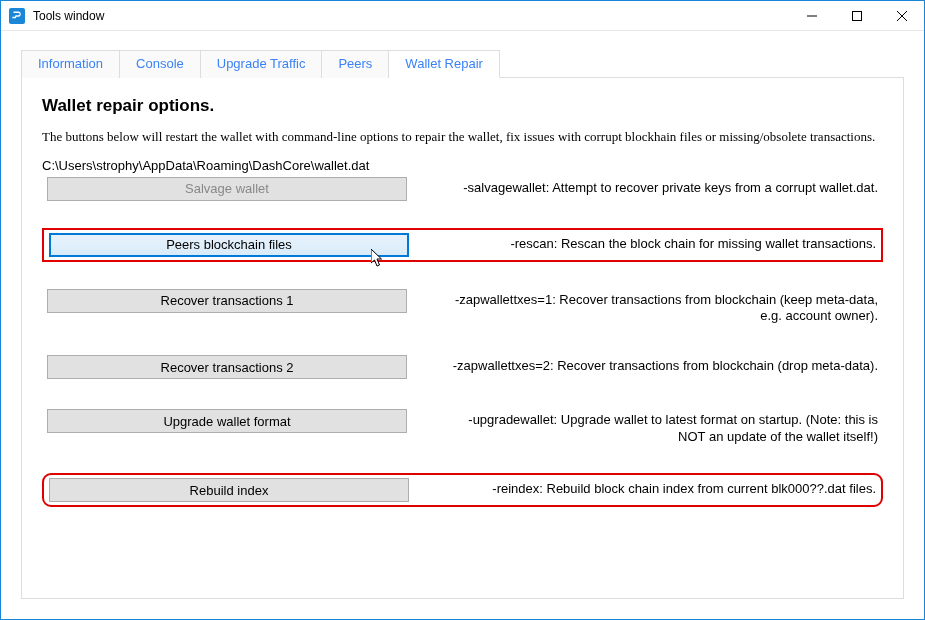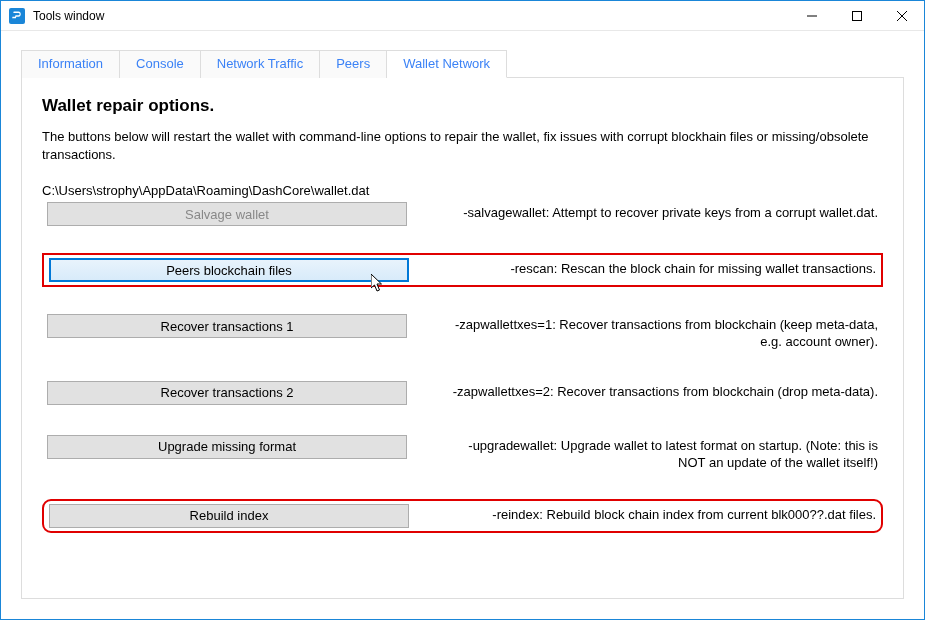--- a/index.html
+++ b/index.html
@@ -101,22 +101,23 @@
       flex: 1;
       padding: 18px 20px;
       background: #fff;
     }
     .heading {
       font-weight: bold;
       font-size: 17px;
       margin-bottom: 12px;
     }
     .intro {
-      margin-bottom: 20px;
+      margin-bottom: 12px;
       line-height: 1.35;
+      font-family: Liberation Serif, serif;
     }
     .path {
       margin-bottom: 1px;
     }
     .row {
       display: flex;
       align-items: flex-start;
       padding: 3px 5px;
       margin-bottom: 24px;
     }
@@ -193,23 +194,23 @@
           </svg>
       </div>
     </div>
   </div>
 
   <div class="client-area">
 
     <div class="tab-strip">
       <div class="tab">Information</div>
       <div class="tab">Console</div>
-      <div class="tab">Network Traffic</div>
+      <div class="tab">Upgrade Traffic</div>
       <div class="tab">Peers</div>
-      <div class="tab active">Wallet Network</div>
+      <div class="tab active">Wallet Repair</div>
     </div>
 
     <div class="tab-panel">
       <div class="heading">Wallet repair options.</div>
       <div class="intro">The buttons below will restart the wallet with command-line options to repair the wallet, fix issues with corrupt blockhain files or missing/obsolete transactions.</div>
       <div class="path">C:\Users\strophy\AppData\Roaming\DashCore\wallet.dat</div>
 
       <div id="rows">
           <div class="row">
             <div class="btn-col btn-wrapper"><button class="repair-btn disabled">Salvage wallet</button></div>
@@ -223,21 +224,21 @@
           </div>
           <div class="row">
             <div class="btn-col btn-wrapper"><button class="repair-btn">Recover transactions 1</button></div>
             <div class="desc-col">-zapwallettxes=1: Recover transactions from blockchain (keep meta-data, e.g. account owner).</div>
           </div>
           <div class="row">
             <div class="btn-col btn-wrapper"><button class="repair-btn">Recover transactions 2</button></div>
             <div class="desc-col">-zapwallettxes=2: Recover transactions from blockchain (drop meta-data).</div>
           </div>
           <div class="row">
-            <div class="btn-col btn-wrapper"><button class="repair-btn">Upgrade missing format</button></div>
+            <div class="btn-col btn-wrapper"><button class="repair-btn">Upgrade wallet format</button></div>
             <div class="desc-col">-upgradewallet: Upgrade wallet to latest format on startup. (Note: this is NOT an update of the wallet itself!)</div>
           </div>
           <div class="row highlighted" style="margin-bottom: 0px; border-radius: 9px;">
             <div class="btn-col btn-wrapper"><button class="repair-btn">Rebuild index</button></div>
             <div class="desc-col">-reindex: Rebuild block chain index from current blk000??.dat files.</div>
           </div>
         </div>
     </div>
 
   </div>

